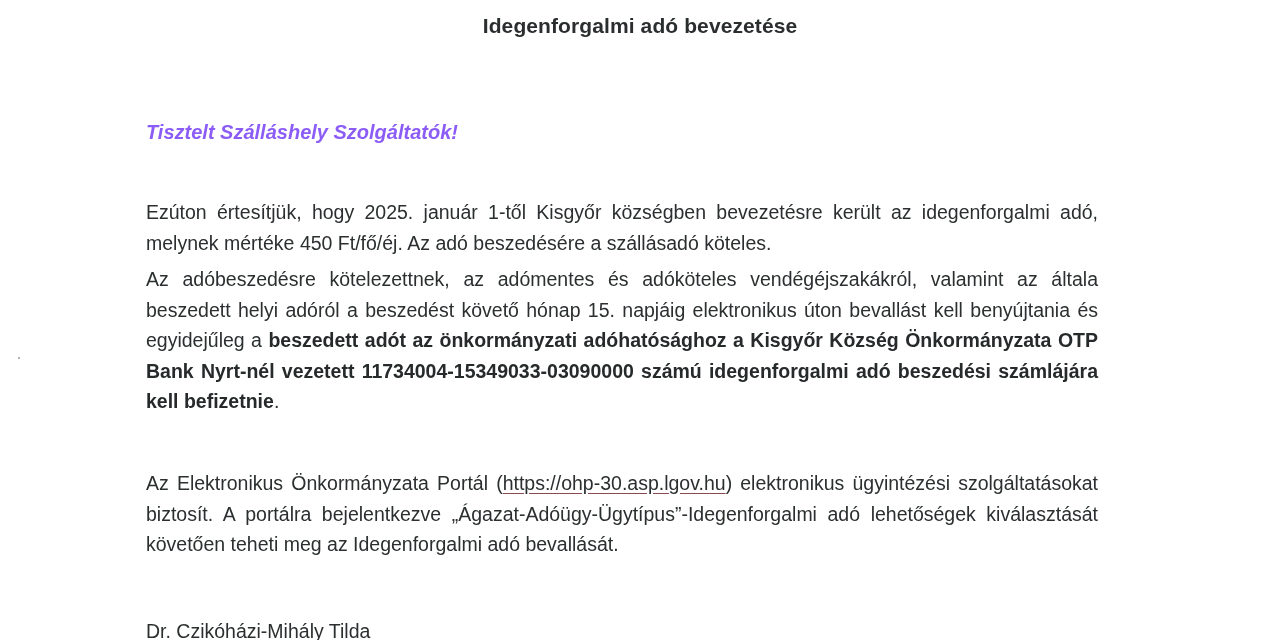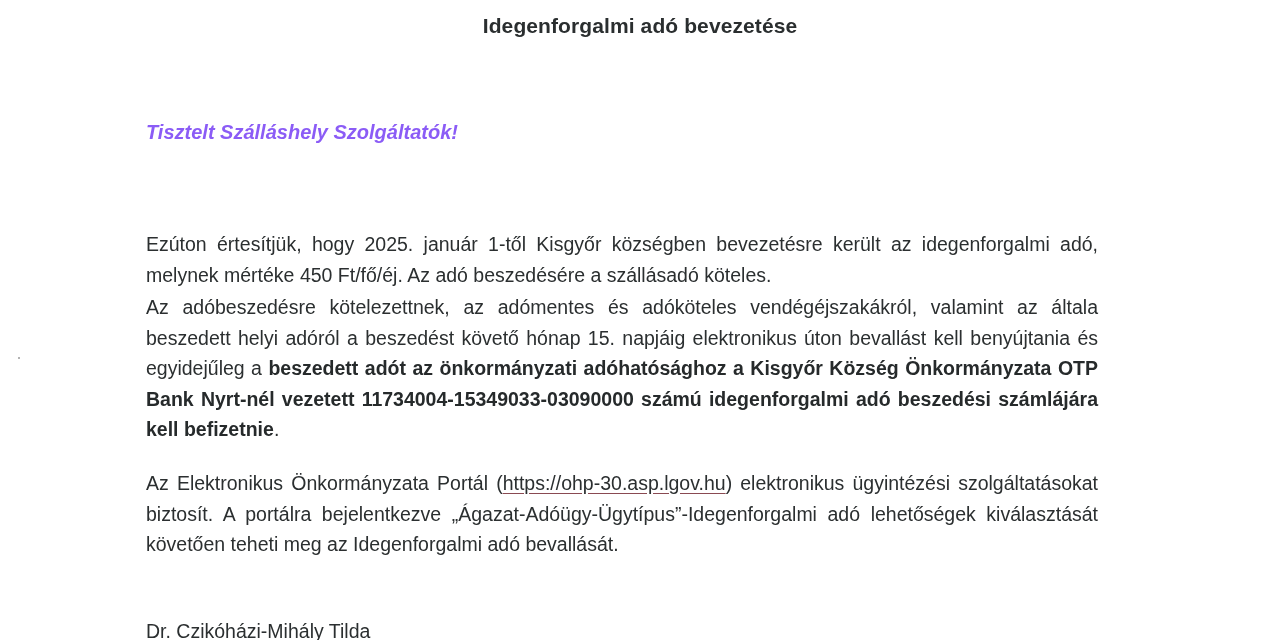--- a/index.html
+++ b/index.html
@@ -42,22 +42,22 @@
   }
   .para {
     position: absolute;
     left: 146px;
     width: 952px;
     font-size: 19.5px;
     line-height: 30.5px;
     text-align: justify;
     text-align-last: left;
   }
-  .p1 { top: 197px; margin-top: 32px; }
-  .p2 { top: 292px; }
+  .p1 { top: 197px; }
+  .p2 { top: 264px; }
   .p3 { top: 468px; }
   .para b { font-weight: bold; color: #262a2b; }
   .link {
     text-decoration: underline;
     text-decoration-color: #8a4a52;
     text-underline-offset: 3px;
   }
   .signature {
     position: absolute;
     top: 620px;

